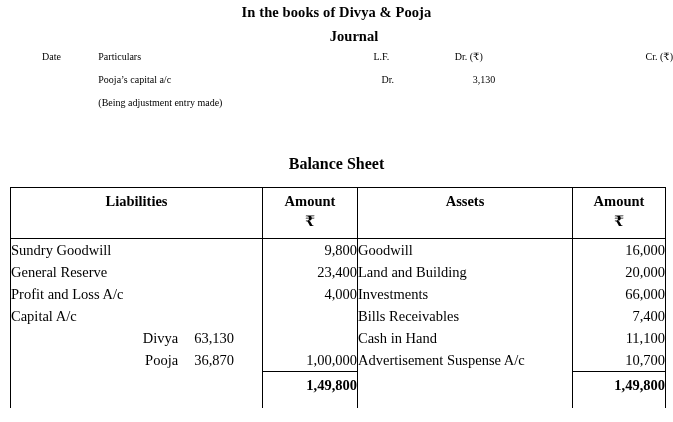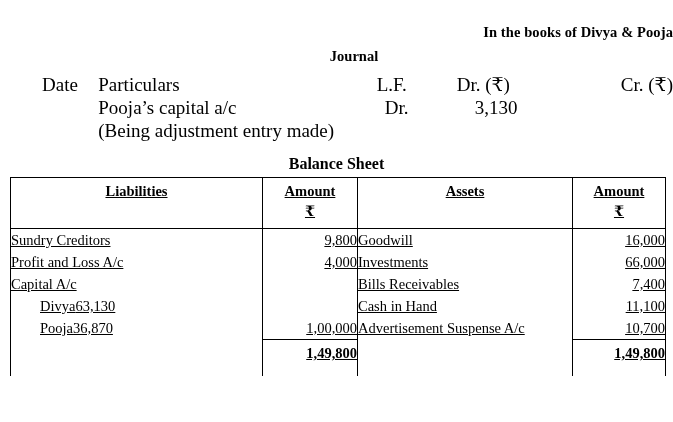--- a/index.html
+++ b/index.html
@@ -16,38 +16,38 @@
     position: relative;
   }
 
   
   .journal-block {
     position: absolute;
     left: 0; top: 0;
     width: 673px;
   }
   .doc-title {
-    text-align: right;
+    text-align: center;
     font-weight: bold;
     font-size: 14.5px;
     letter-spacing: 0.1px;
-    margin-top: 24px;
+    margin-top: 4px;
   }
   .doc-subtitle {
     text-align: center;
     font-weight: bold;
     font-size: 14.5px;
     margin-top: 7px;
     margin-left: 35px;
   }
   .journal-table {
     width: 673px;
     border-collapse: collapse;
-    margin-top: 8px;
-    font-size: 19px;
+    margin-top: 0;
+    font-size: 10px;
   }
   .journal-table td {
     padding: 0;
     vertical-align: top;
     line-height: 23px;
     white-space: nowrap;
   }
   .j-date    { width: 58px;  padding-left: 42px !important; }
   .j-part    { width: 282px; }
   .j-lf      { width: 76px;  text-align: left; }
@@ -64,23 +64,22 @@
     left: 0;
     top: 155px;
     width: 673px;
     text-align: center;
     font-weight: bold;
     font-size: 16px;
   }
   .bs-wrap {
     position: absolute;
     left: 10px;
-    top: 177px;
+    top: 187px;
     width: 655px;
-    text-decoration: underline;
   }
   table.bs {
     border-collapse: collapse;
     width: 655px;
     font-size: 14.5px;
     table-layout: fixed;
   }
   table.bs td, table.bs th {
     border: 1.3px solid #000;
     padding: 0;
@@ -117,21 +116,22 @@
     white-space: nowrap;
   }
   .cell-num {
     text-align: right;
     padding-right: 9px;
     white-space: nowrap;
   }
   
   .sub-row {
     display: flex;
-    justify-content: flex-start;
+    justify-content: flex-end;
+    gap: 16px;
   }
   .sub-row .sub-name { padding-left: 29px; }
   .sub-row .sub-val  { padding-right: 28px; }
 
   .bs tbody tr.total td {
     font-weight: bold;
     border-top: 1.3px solid #000;
     height: 26px;
     line-height: 26px;
   }
@@ -200,26 +200,32 @@
           <span class="hdr-2line">Assets</span>
         </th>
         <th>
           <span class="hdr-2line">Amount</span>
           <span class="hdr-rupee">₹</span>
         </th>
       </tr>
     </thead>
     <tbody>
       <tr class="first">
-        <td class="cell-label">Sundry Creditors</td>
+        <td class="cell-label">Sundry Goodwill</td>
         <td class="cell-num">9,800</td>
         <td class="cell-label">Goodwill</td>
         <td class="cell-num">16,000</td>
       </tr>
 
+      <tr>
+        <td class="cell-label">General Reserve</td>
+        <td class="cell-num">23,400</td>
+        <td class="cell-label">Land and Building</td>
+        <td class="cell-num">20,000</td>
+      </tr>
 
       <tr>
         <td class="cell-label">Profit and Loss A/c</td>
         <td class="cell-num">4,000</td>
         <td class="cell-label">Investments</td>
         <td class="cell-num">66,000</td>
       </tr>
 
 
       <tr>

